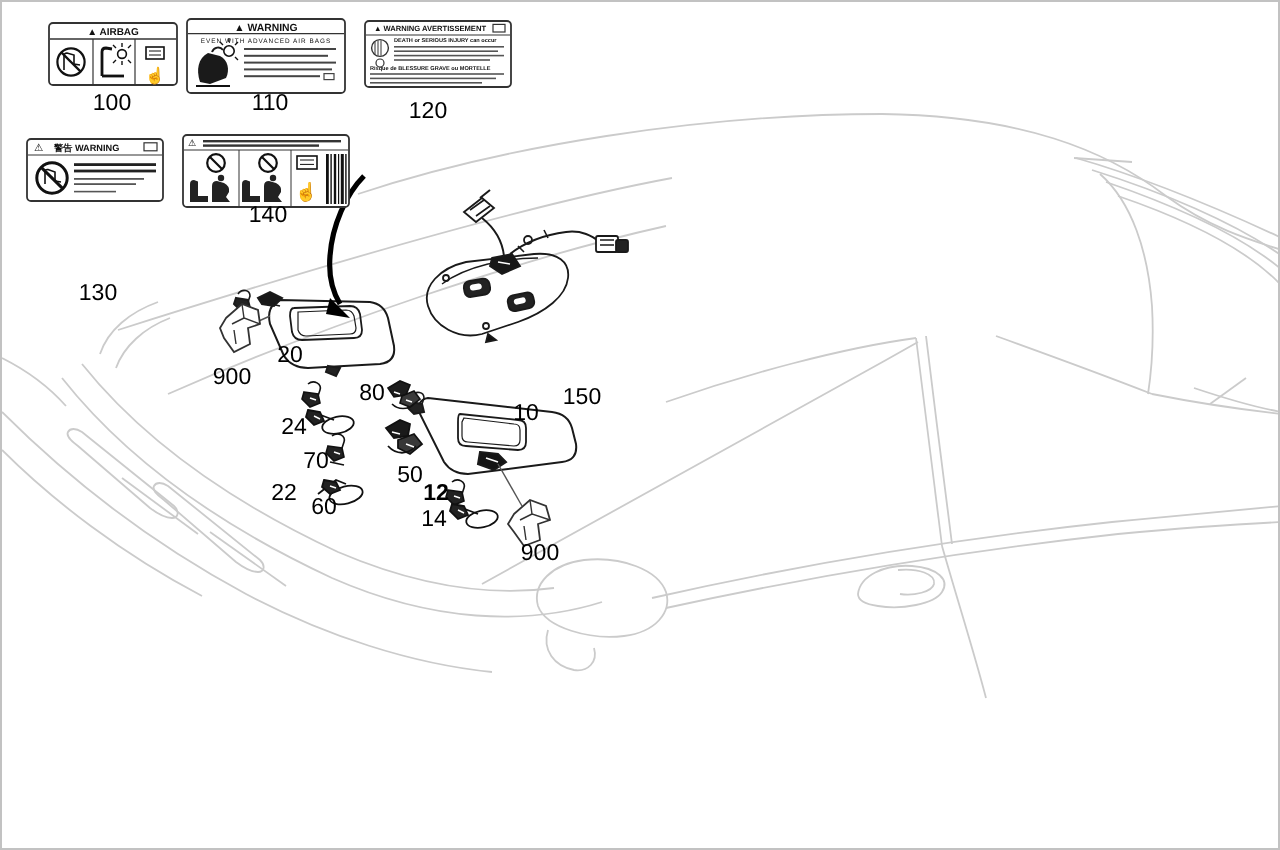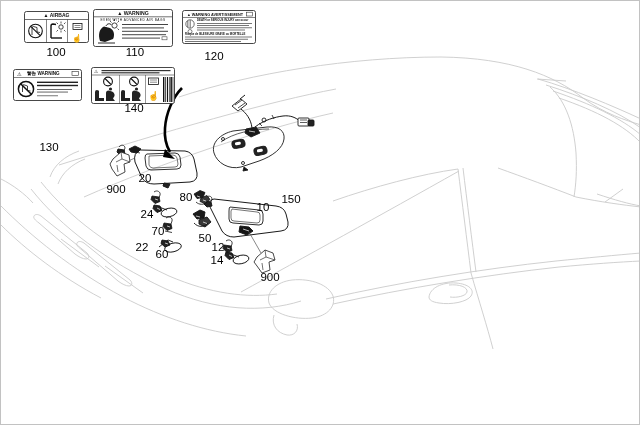--- a/index.html
+++ b/index.html
@@ -329,18 +329,18 @@
       <div class="callout" style="left: 290px; top: 156px; margin-top: 42px;">150</div>
       <div class="callout" style="left: 115px; top: 188px;">900</div>
       <div class="callout" style="left: 144px; top: 177px; text-align: center;">20</div>
       <div class="callout" style="left: 141px; top: 198px; margin-top: 48px;">22</div>
       <div class="callout" style="left: 146px; top: 213px;">24</div>
       <div class="callout" style="left: 185px; top: 196px;">80</div>
       <div class="callout" style="left: 157px; top: 230px;">70</div>
       <div class="callout" style="left: 161px; top: 253px;">60</div>
       <div class="callout" style="left: 204px; top: 237px; text-align: right;">50</div>
       <div class="callout" style="left: 262px; top: 206px;">10</div>
-      <div class="callout" style="left: 217px; top: 246px;">12</div>
+      <div class="callout" style="left: 217px; top: 246px; font-weight: bold;">12</div>
       <div class="callout" style="left: 216px; top: 259px;">14</div>
       <div class="callout" style="left: 269px; top: 276px;">900</div>
     </div>
 
 </div>
 
 </body></html>

